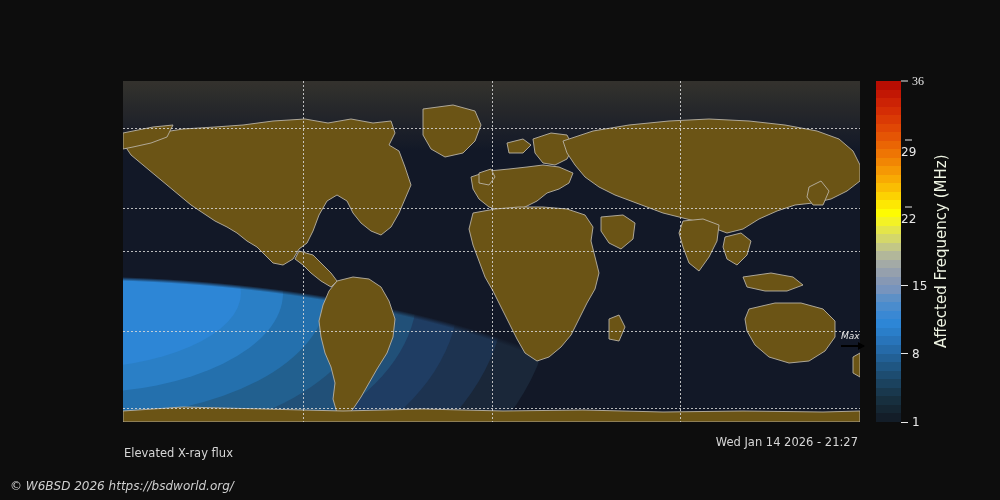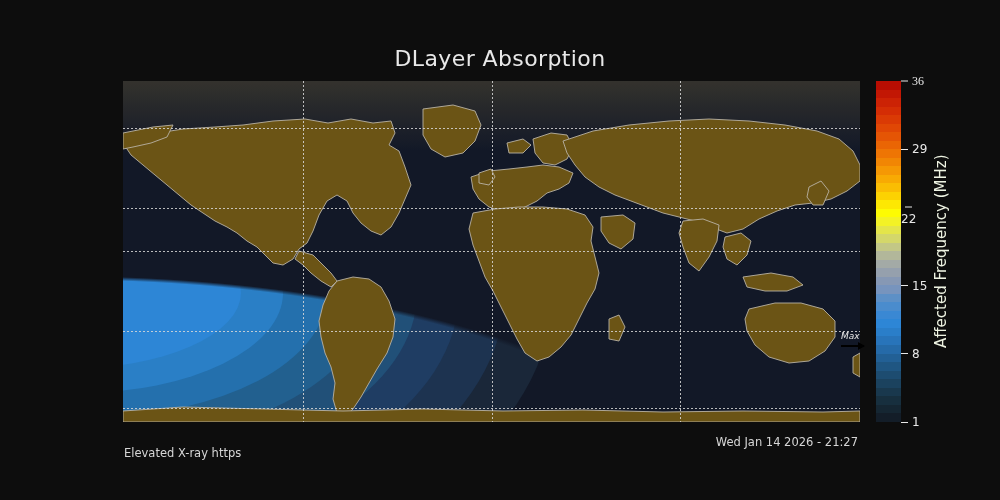--- a/index.html
+++ b/index.html
@@ -100,21 +100,20 @@
   .note.n1{top:431px;}
   .note.n2{top:446px;}
   .stamp{position:absolute;right:142px;top:435px;color:#d6d6d6;font-size:11.5px;}
   .foot{position:absolute;left:10px;top:479px;color:#cfcfcf;font-size:12px;font-style:italic;}
 </style>
 </head>
 <body>
 
 <div id="root">
 
-  <div class="title">DLayer Absorption</div>
 
   <div class="map">
 
     <div class="map-layer ocean-base"></div>
 
     <div class="map-layer">
       <div class="abs abs-l1"></div>
       <div class="abs abs-l2"></div>
       <div class="abs abs-l3"></div>
       <div class="abs abs-l4"></div>
@@ -249,21 +248,21 @@
       <div class="seg" style="height: 8.525px; background: rgb(25, 56, 77);"></div>
       <div class="seg" style="height: 8.525px; background: rgb(23, 47, 62);"></div>
       <div class="seg" style="height: 8.525px; background: rgb(21, 38, 50);"></div>
       <div class="seg" style="height: 8.525px; background: rgb(19, 29, 40);"></div>
     </div>
   <div class="cbar-ticks">
       <div class="tk" style="top: 0px; font-family: Liberation Serif, serif;">
         <i></i>
         <span>36</span>
       </div>
-      <div class="tk" style="top: 68.2px;">
+      <div class="tk" style="top: 68.2px; flex-direction: column;">
         <i></i>
         <span>29</span>
       </div>
       <div class="tk" style="top: 135px; flex-direction: column;">
         <i></i>
         <span>22</span>
       </div>
       <div class="tk" style="top: 204.6px;">
         <i></i>
         <span>15</span>
@@ -276,16 +275,17 @@
         <i></i>
         <span>1</span>
       </div>
     </div>
   <div class="cbar-label">Affected Frequency (MHz)</div>
   <div class="maxmark" style="top: 332.057px;">
     <span class="mtxt">Max</span>
     <span class="arrow"></span>
   </div>
 
-  <div class="note n2">Elevated X-ray https</div>
+  <div class="note n2">Elevated X-ray flux</div>
   <div class="stamp">Wed Jan 14 2026 - 21:27</div>
+  <div class="foot">© W6BSD 2026 https://bsdworld.org/</div>
 
 </div>
 
 </body></html>

